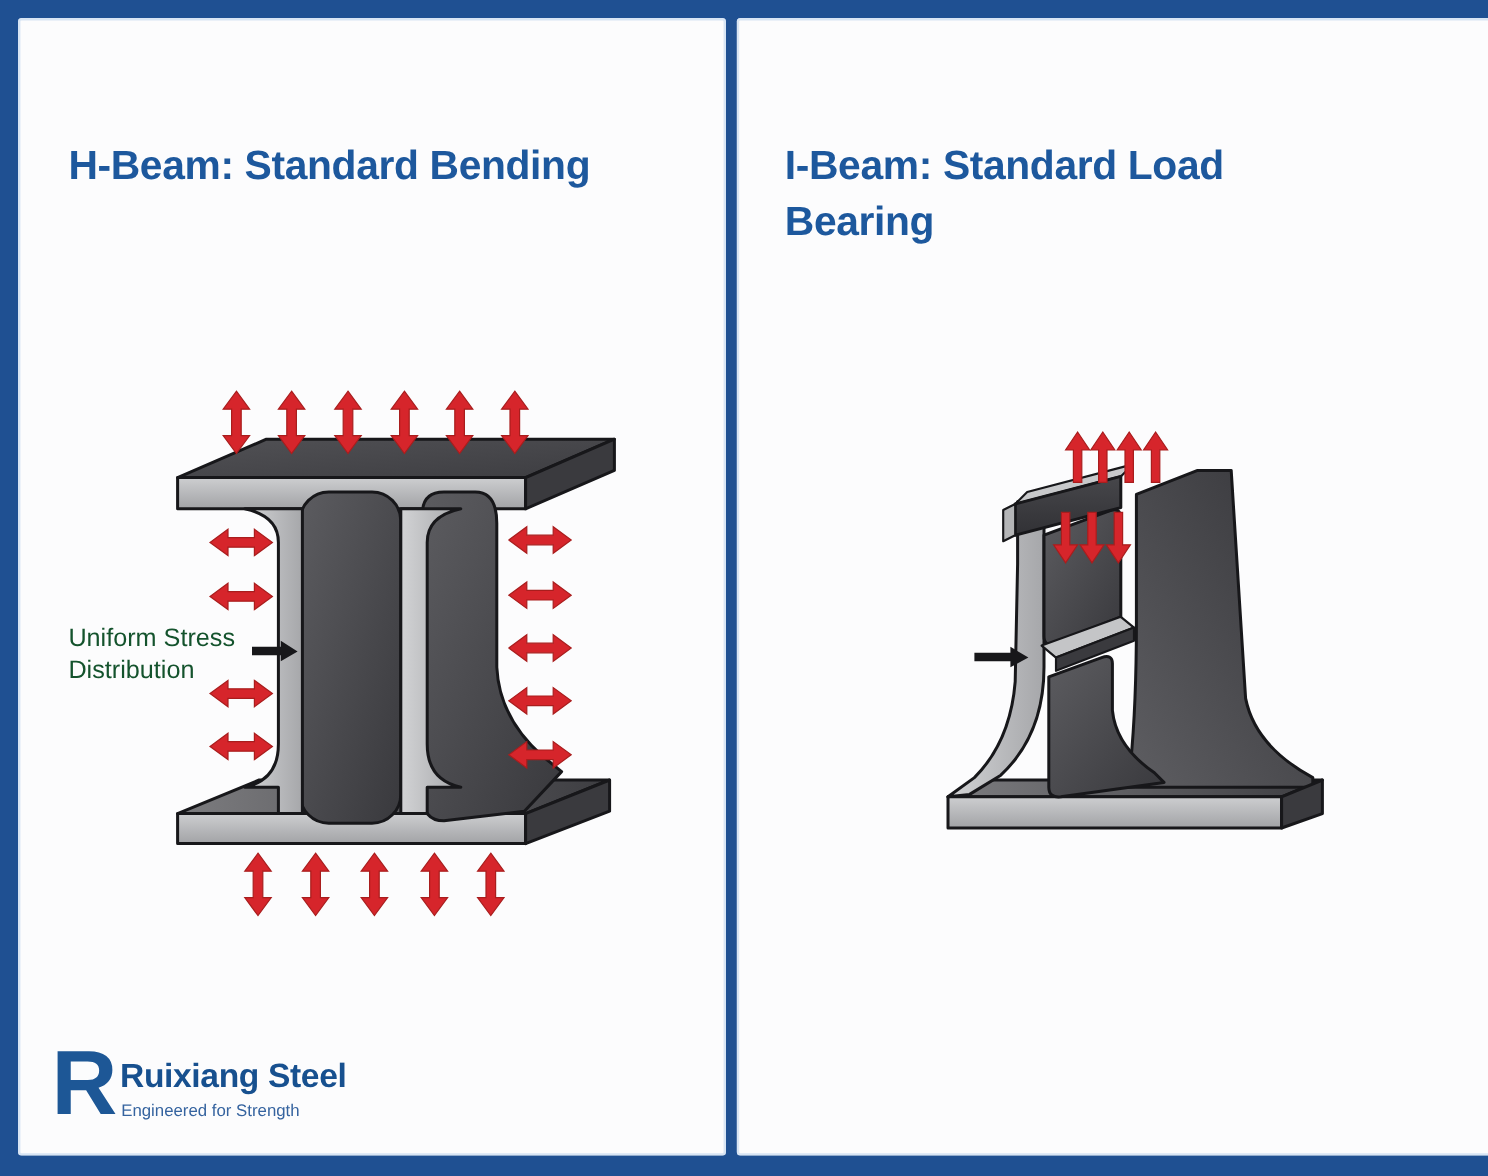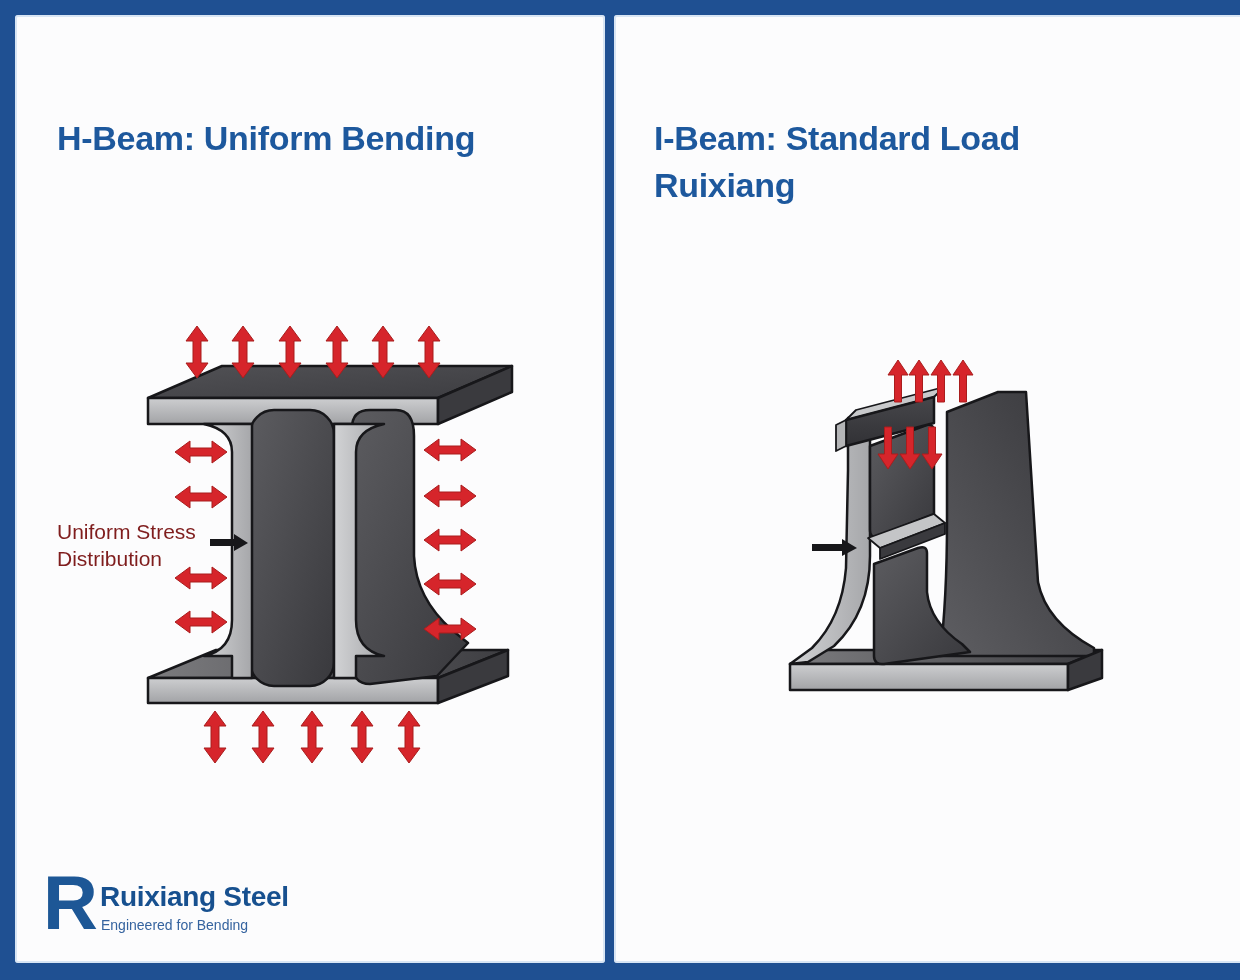--- a/index.html
+++ b/index.html
@@ -21,21 +21,21 @@
     font-size:34px;line-height:47px;font-weight:bold;
     color:#1d589d;letter-spacing:-0.3px;
   }
   .panel-left  .panel-title{left:42px;}
   .panel-right .panel-title{left:40px;}
   .panel-title span{display:block;white-space:nowrap;}
   .fig-svg{position:absolute;}
   .panel-left  .fig-svg{left:25px;top:300px;width:480px;height:460px;}
   .panel-right .fig-svg{left:8px;top:315px;width:500px;height:370px;}
   .fig-label{
-    position:absolute;font-size:21px;line-height:27px;color:#7f1d1d;
+    position:absolute;font-size:21px;line-height:27px;color:#14532d;
   }
   .panel-left  .fig-label{left:42px;top:503px;}
   .panel-right .fig-label{left:40px;top:511px;}
   .fig-label span{display:block;white-space:nowrap;}
   .logo{position:absolute;left:28px;top:856px;width:340px;height:92px;}
   .logo-r{
     position:absolute;left:0;top:-2px;
     font-size:76px;line-height:68px;font-weight:bold;
     color:#1d5796;letter-spacing:-2px;
   }
@@ -89,21 +89,21 @@
         <stop offset="1" stop-color="#313135"></stop>
     </linearGradient>
   </defs>
 </svg>
 
 <div class="frame">
 
   <div class="panel panel-left">
 
     <div class="panel-title">
-      <span>H-Beam: Uniform Bending</span>
+      <span>H-Beam: Standard Bending</span>
     </div>
 
     <svg class="fig-svg" viewBox="40 315 480 460">
 
       <g>
         <path class="oln" fill="url(#gTopB)" d="M148,678 L216,650 L508,650 L438,678 Z"></path>
         <path class="oln" fill="url(#gLightV)" d="M148,678 L438,678 L438,703 L148,703 Z"></path>
         <path class="oln" fill="#3a3a3e" d="M438,678 L508,650 L508,676 L438,703 Z"></path>
       </g>
 
@@ -152,29 +152,29 @@
     </svg>
 
     <div class="fig-label">
       <span>Uniform Stress</span>
       <span>Distribution</span>
     </div>
 
     <div class="logo">
       <span class="logo-r">R</span>
       <span class="logo-name">Ruixiang Steel</span>
-      <span class="logo-tagline">Engineered for Bending</span>
+      <span class="logo-tagline">Engineered for Strength</span>
     </div>
   </div>
 
   <div class="panel panel-right">
 
     <div class="panel-title">
       <span>I-Beam: Standard Load</span>
-      <span>Ruixiang</span>
+      <span>Bearing</span>
     </div>
 
     <svg class="fig-svg" viewBox="640 330 500 370">
 
       <path class="oln" fill="url(#gTopB)" d="M808,664 L842,650 L1120,650 L1086,664 Z"></path>
 
       <path class="oln" fill="url(#gFar)" d="M965,412 L1016,392 L1044,392 L1056,582 Q1064,622 1112,648 L1112,656 L958,656 Q965,600 965,520 Z"></path>
 
       <g>
         <path class="oln" fill="url(#gLightV)" d="M808,664 L1086,664 L1086,690 L808,690 Z"></path>

